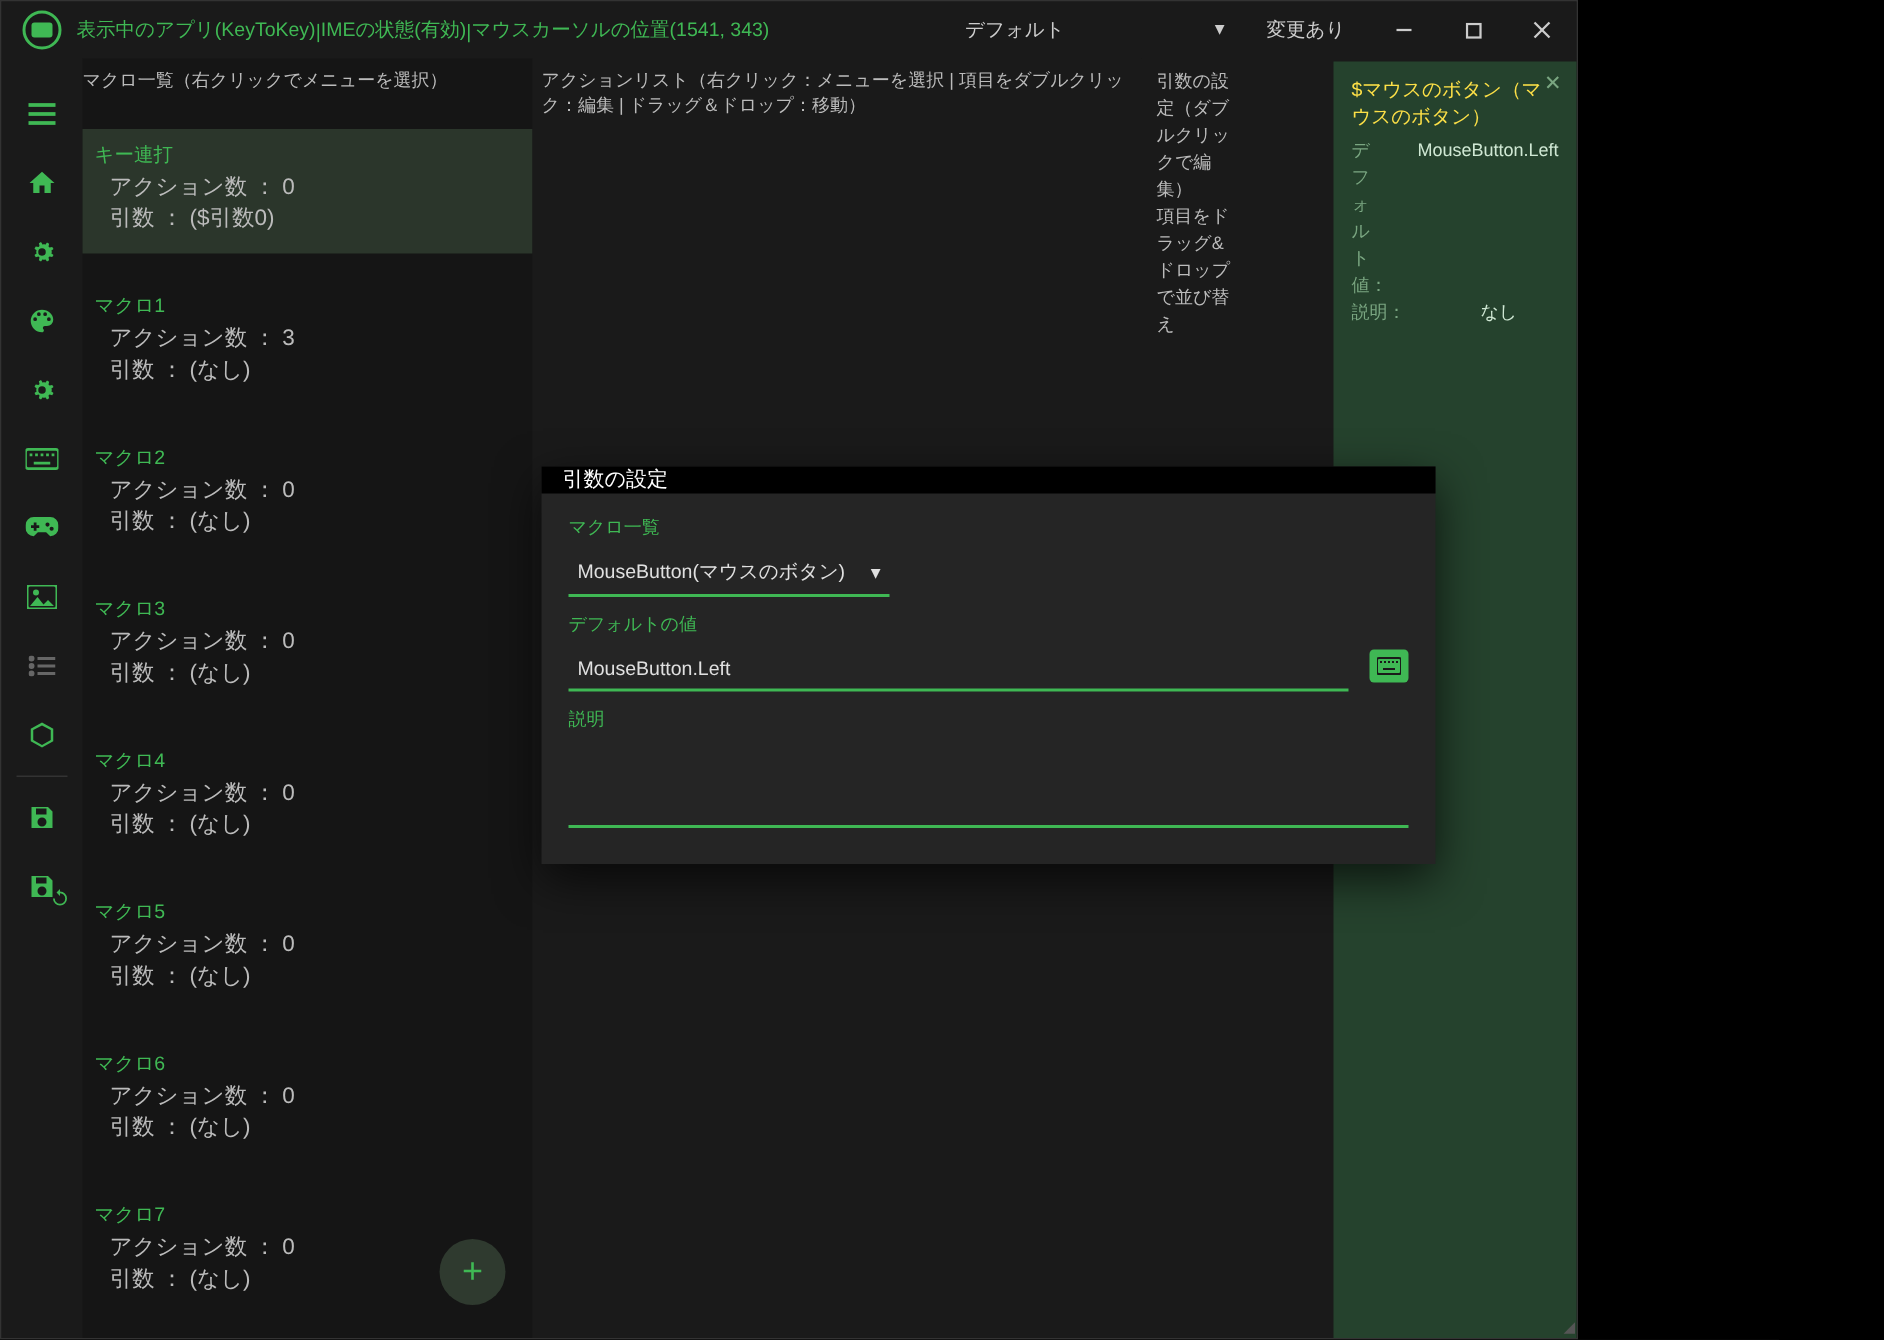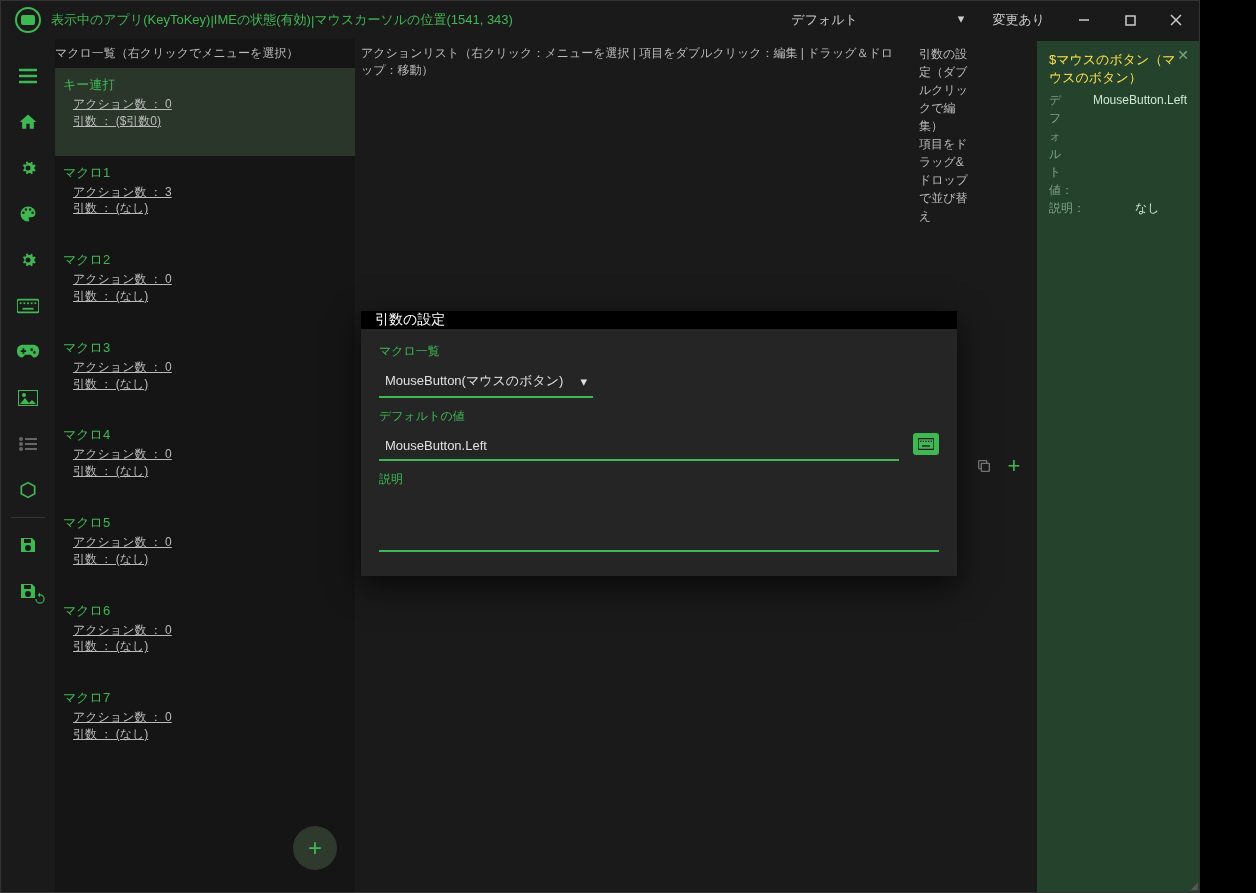--- a/index.html
+++ b/index.html
@@ -1,40 +1,40 @@
 <!DOCTYPE html>
 <html><head>
 <meta charset="utf-8">
 <style>
 * { margin: 0; padding: 0; box-sizing: border-box; }
 html, body { width: 1256px; height: 893px; overflow: hidden; font-family: "Meiryo", "Yu Gothic", sans-serif; background: #000; }
-.window { position: relative; width: 1200px; height: 893px; background: #1a1a1a; border: 1px solid #333; }
+.window { position: relative; width: 1052px; height: 893px; background: #1a1a1a; border: 1px solid #333; }
 
 .titlebar { height: 38px; background: #1a1a1a; display: flex; align-items: center; color: #3fb854; font-size: 13px; }
 .logo { width: 26px; height: 26px; border: 2px solid #3fb854; border-radius: 50%; margin: 0 10px 0 14px; display: flex; align-items: center; justify-content: center; }
 .logo-inner { width: 14px; height: 10px; background: #3fb854; border-radius: 2px; }
 .titlebar-text { flex: 0 0 auto; }
 .titlebar-spacer { flex: 1; }
 .titlebar-dropdown { color: #ccc; font-size: 13px; display: flex; align-items: flex-start; gap: 100px; padding: 0 12px; cursor: pointer; }
 .titlebar-status { color: #ccc; font-size: 13px; padding: 0 16px; }
 .win-btn { width: 46px; height: 38px; display: flex; align-items: center; justify-content: center; color: #ccc; cursor: pointer; font-size: 13px; }
 
 .body-area { display: flex; height: calc(893px - 38px - 2px); }
 
 .sidebar { width: 54px; background: #1a1a1a; display: flex; flex-direction: column; align-items: center; padding-top: 14px; gap: 0; }
 .sidebar-item { width: 54px; height: 46px; display: flex; align-items: center; justify-content: center; color: #3fb854; cursor: pointer; }
 .sidebar-item.dim { color: #666; }
 .sidebar-sep { width: 34px; height: 1px; background: #333; margin: 4px 0; }
 
 .col-macro { width: 300px; background: #151515; display: flex; flex-direction: column; position: relative; }
 .col-header { color: #bbb; font-size: 12px; padding: 6px 2px 6px 0; }
-.macro-item { padding: 8px 10px 26px 8px; cursor: pointer; }
+.macro-item { padding: 8px 10px 13px 8px; cursor: pointer; margin-top: 18px; }
 .macro-item.selected { background: #2b362b; }
 .macro-title { color: #3fb854; font-size: 13px; margin-bottom: 2px; }
-.macro-sub { color: #bbb; font-size: 12px; line-height: 1.4; padding-left: 10px; text-decoration: underline; }
+.macro-sub { color: #bbb; font-size: 15px; line-height: 1.4; padding-left: 10px; }
 .fab { position: absolute; bottom: 22px; right: 18px; width: 44px; height: 44px; border-radius: 50%; background: #2f3a2f; color: #3fb854; display: flex; align-items: center; justify-content: center; font-size: 24px; cursor: pointer; }
 
 .col-main { flex: 1; background: #1a1a1a; position: relative; }
 .main-header { color: #bbb; font-size: 12px; padding: 6px 6px; display: flex; gap: 4px; }
 
 .col-right { width: 290px; background: #1a1a1a; display: flex; flex-direction: row; }
 .right-header { display: flex; padding: 6px 8px 6px 10px; }
 .right-header-text { color: #bbb; font-size: 12px; line-height: 1.5; flex: 1; }
 .right-header-btn { width: 30px; display: flex; align-items: center; justify-content: center; color: #777; cursor: pointer; }
 .right-card { background: #25422d; margin: 2px 0 0 0; padding: 10px 12px; position: relative; }

